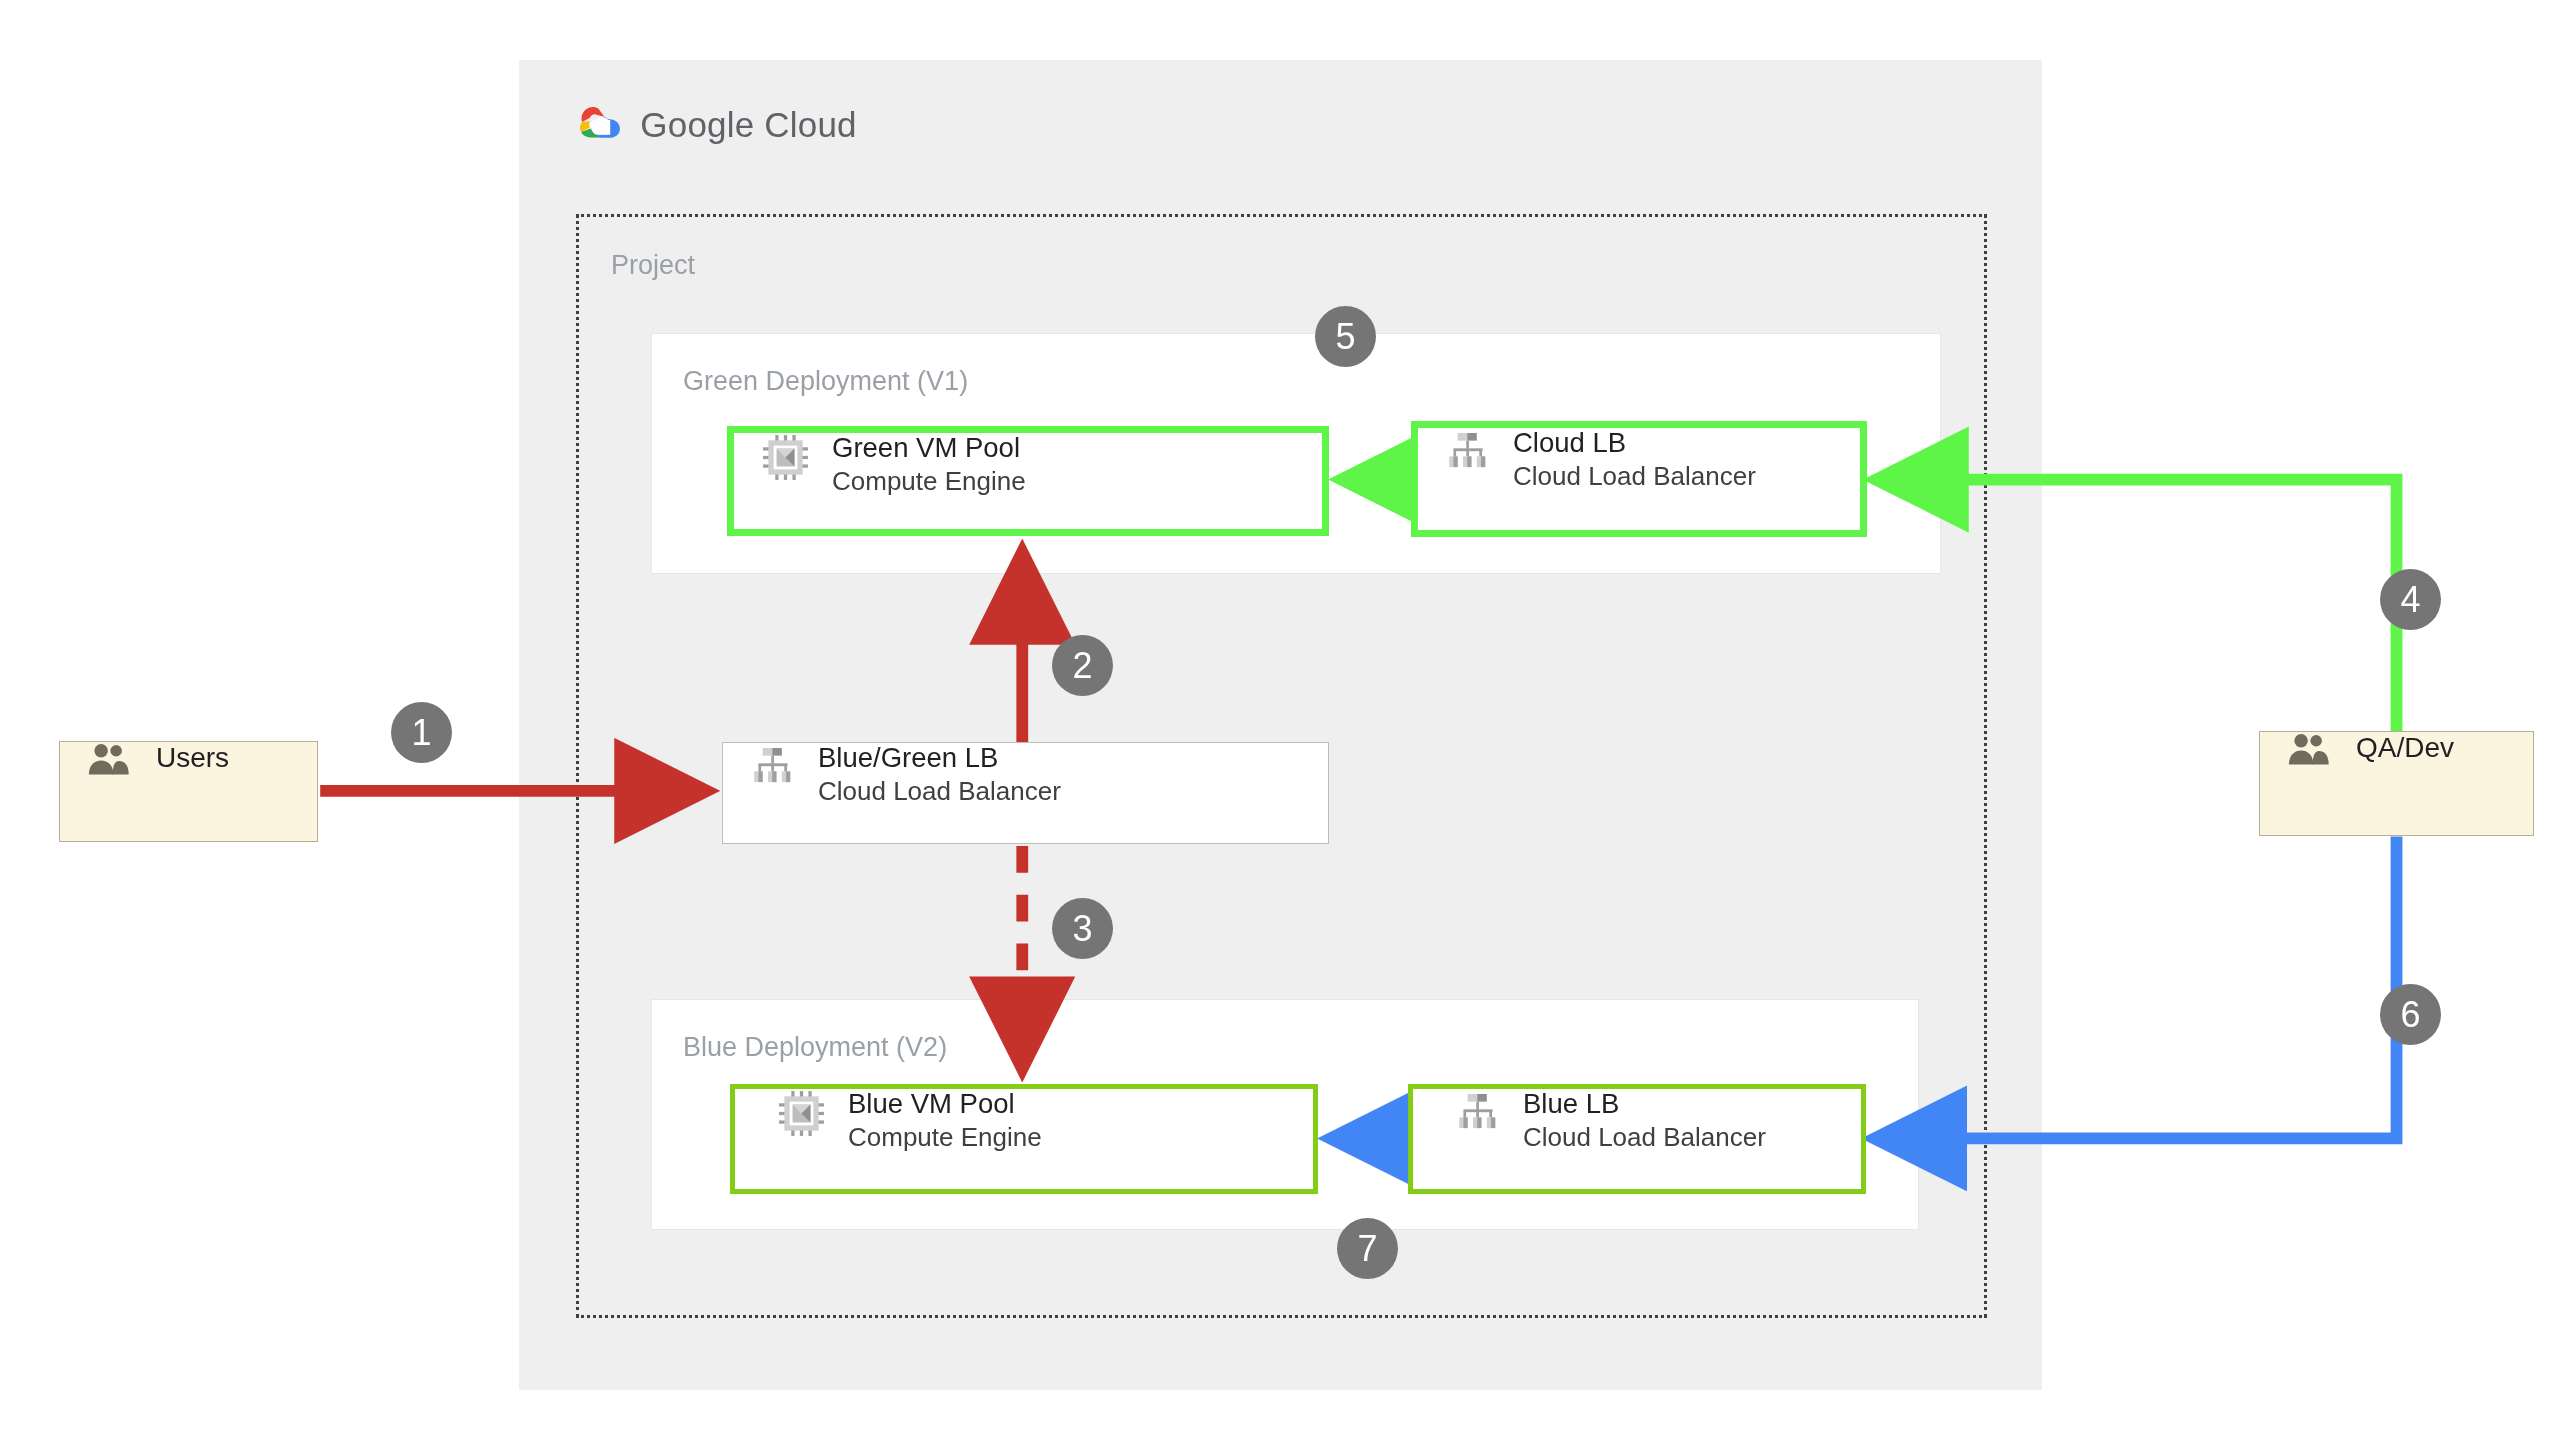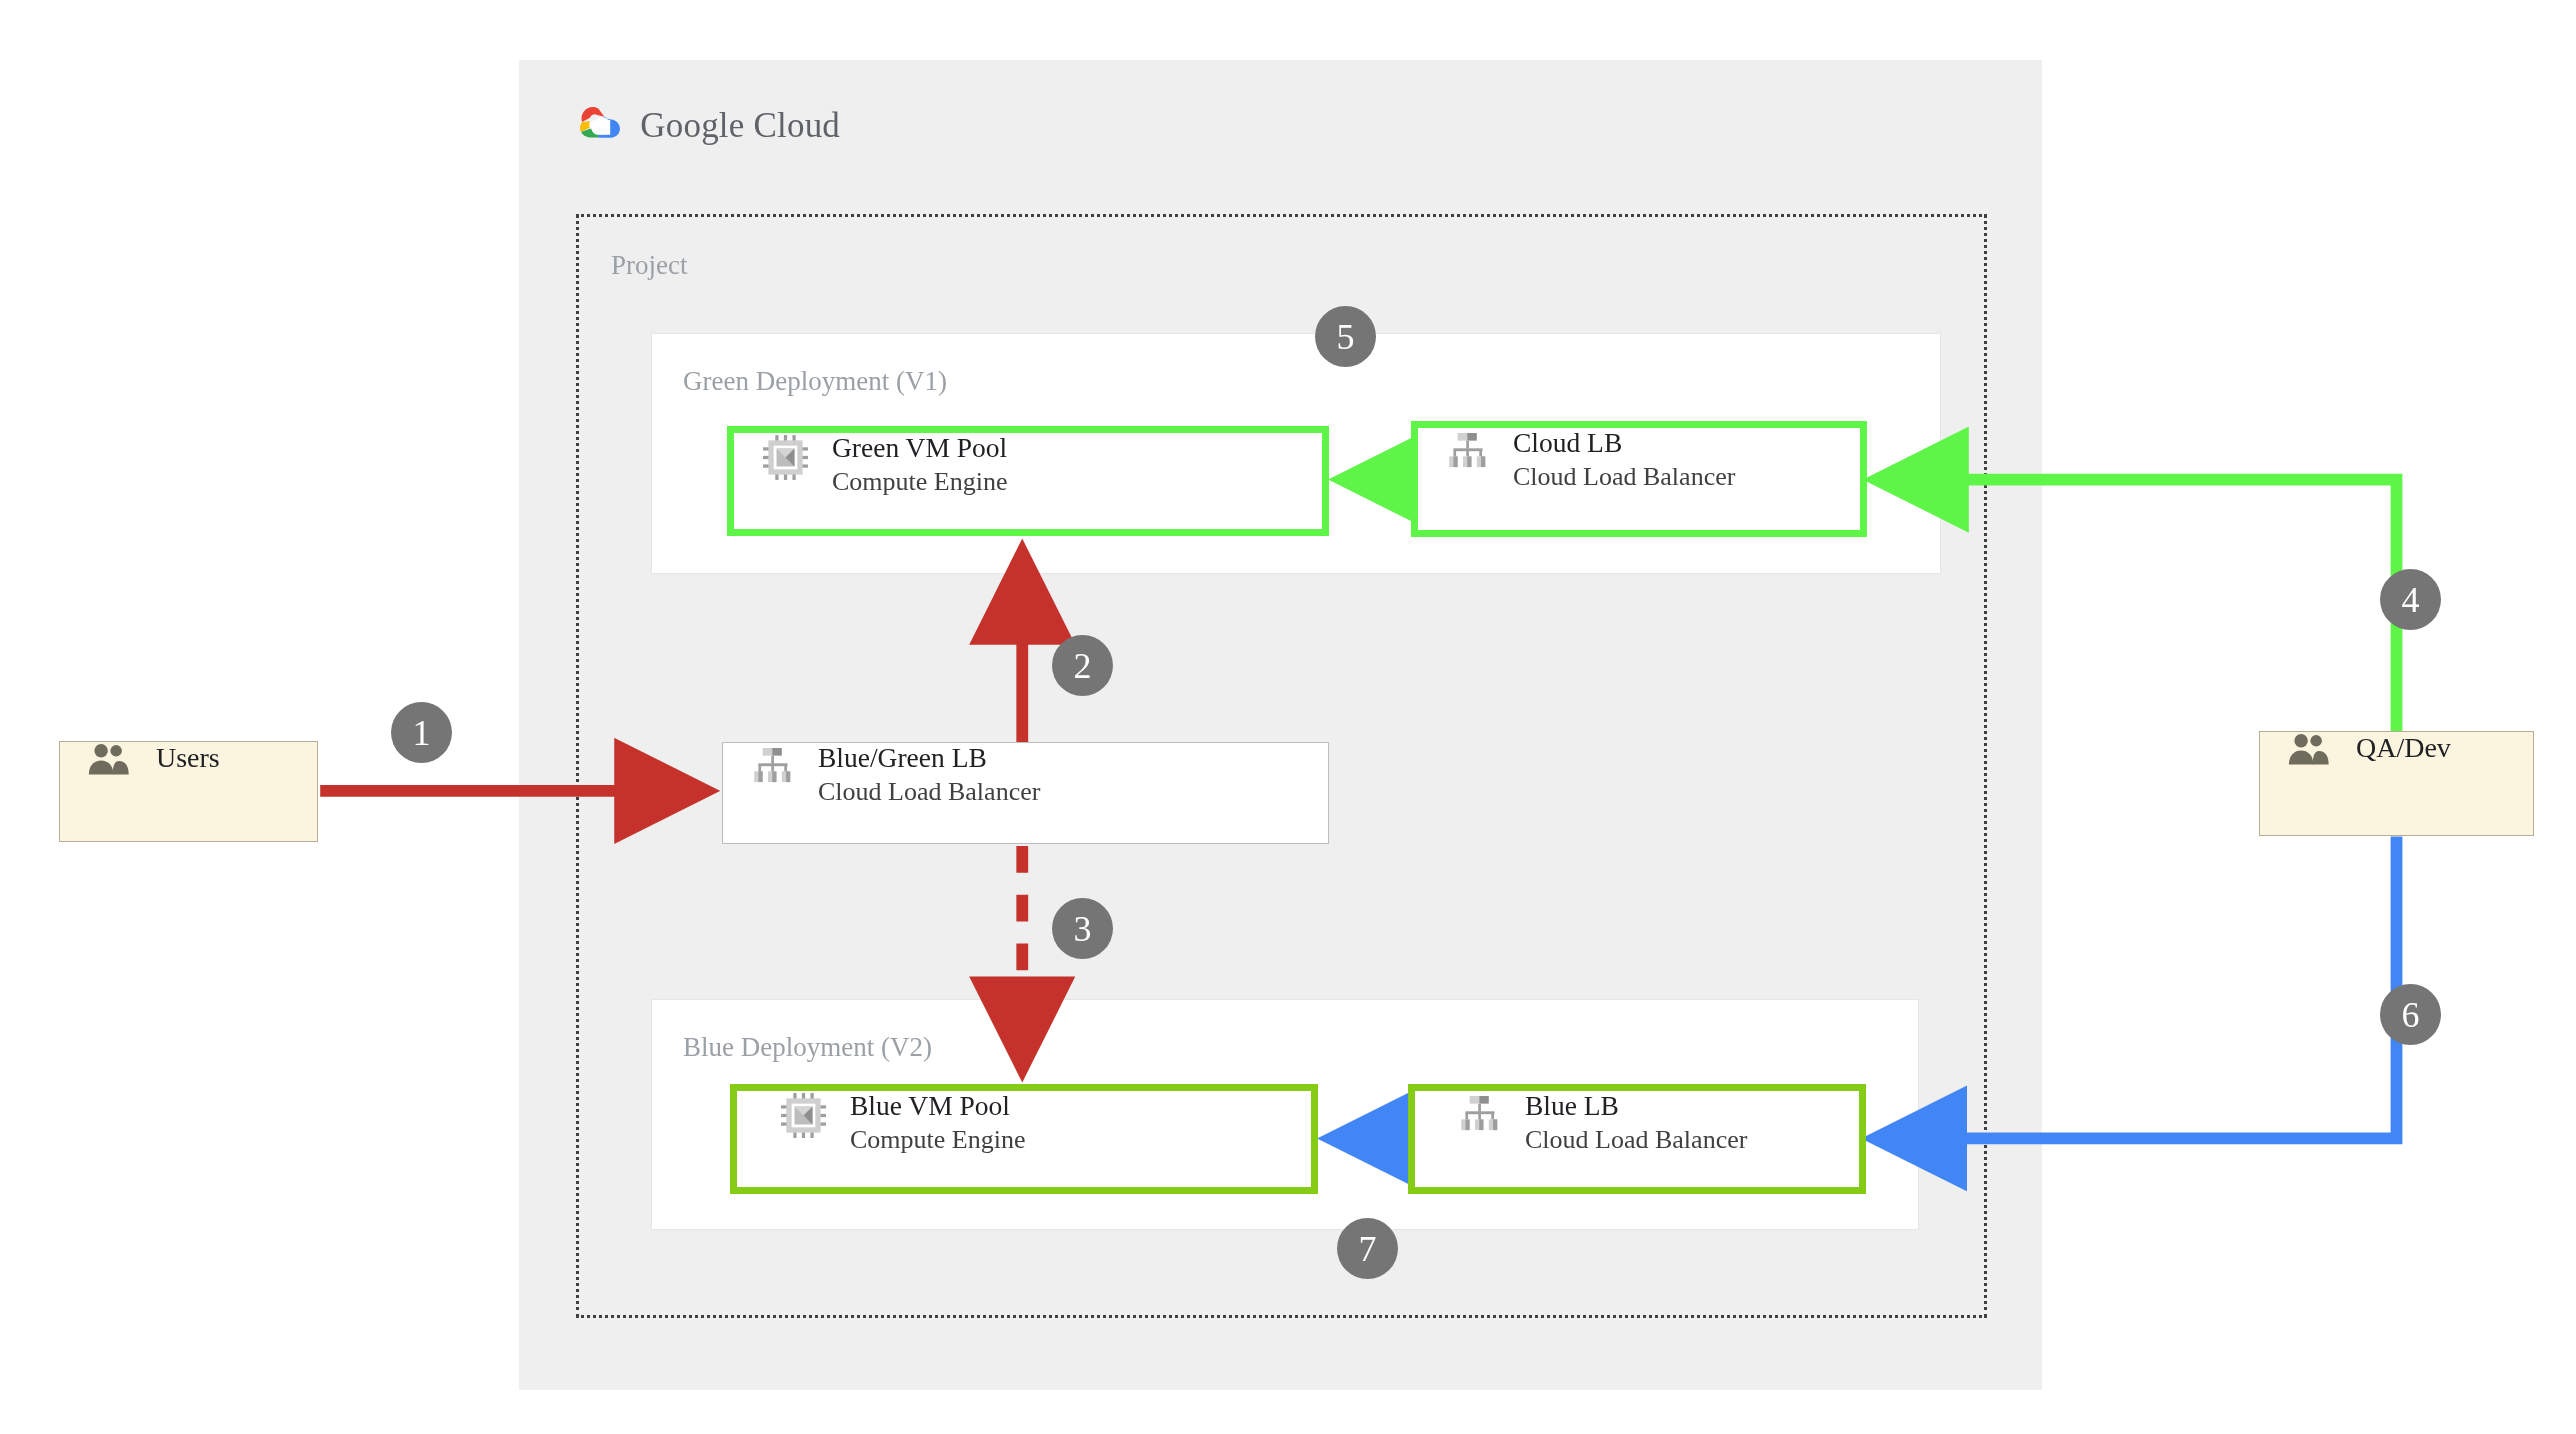--- a/index.html
+++ b/index.html
@@ -7,21 +7,20 @@
     padding: 0;
     background: #ffffff;
     font-family: "Liberation Sans", sans-serif;
   }
   #stage {
     position: relative;
     width: 2576px;
     height: 1434px;
     background: #ffffff;
     overflow: hidden;
-    font-family: Liberation Serif, serif;
   }
 
   
   .cloud-panel {
     position: absolute;
     left: 519px; top: 60px;
     width: 1523px; height: 1330px;
     background: #efefef;
   }
   .brand {
@@ -73,21 +72,21 @@
   .node {
     position: absolute;
     background: #ffffff;
     box-sizing: border-box;
     display: flex;
     align-items: flex-start;
     padding-left: 27px;
     gap: 22px;
   }
   .node.green-border { border: 7px solid #5ff548; }
-  .node.blue-border  { border: 7px solid #84cc16; padding-left: 42px; }
+  .node.blue-border  { border: 5px solid #84cc16; padding-left: 42px; }
   .node.plain-border { border: 1.6px solid #bdbdbd; }
   .node.cream {
     background: #fbf5e0;
     border: 1.6px solid #b5ad96;
   }
 
   .node-texts { display: flex; flex-direction: column; gap: 3.1px; }
   .node-title {
     font-size: 27.5px;
     color: #202124;

